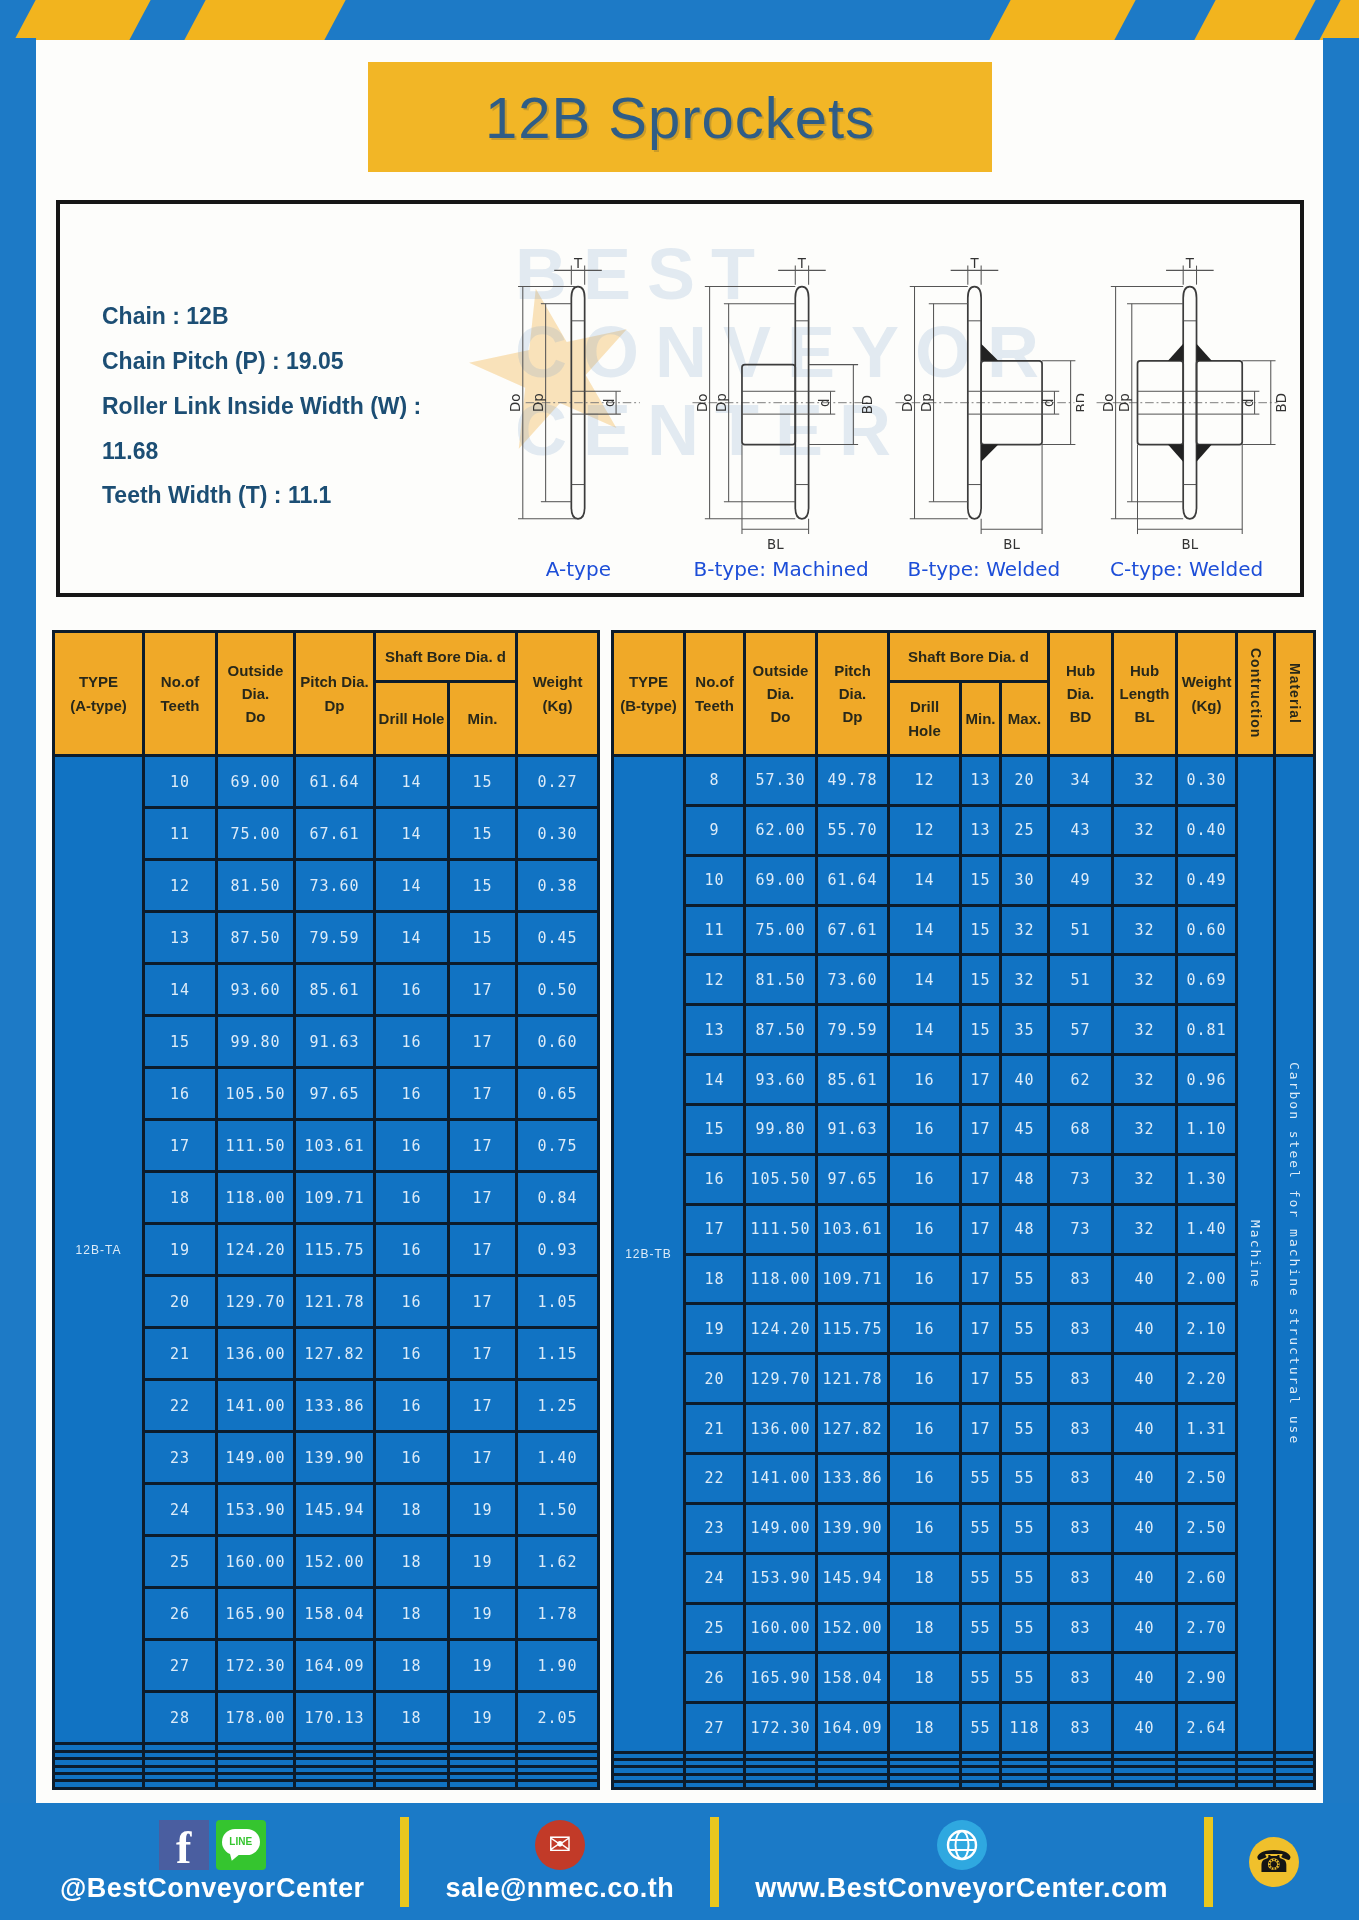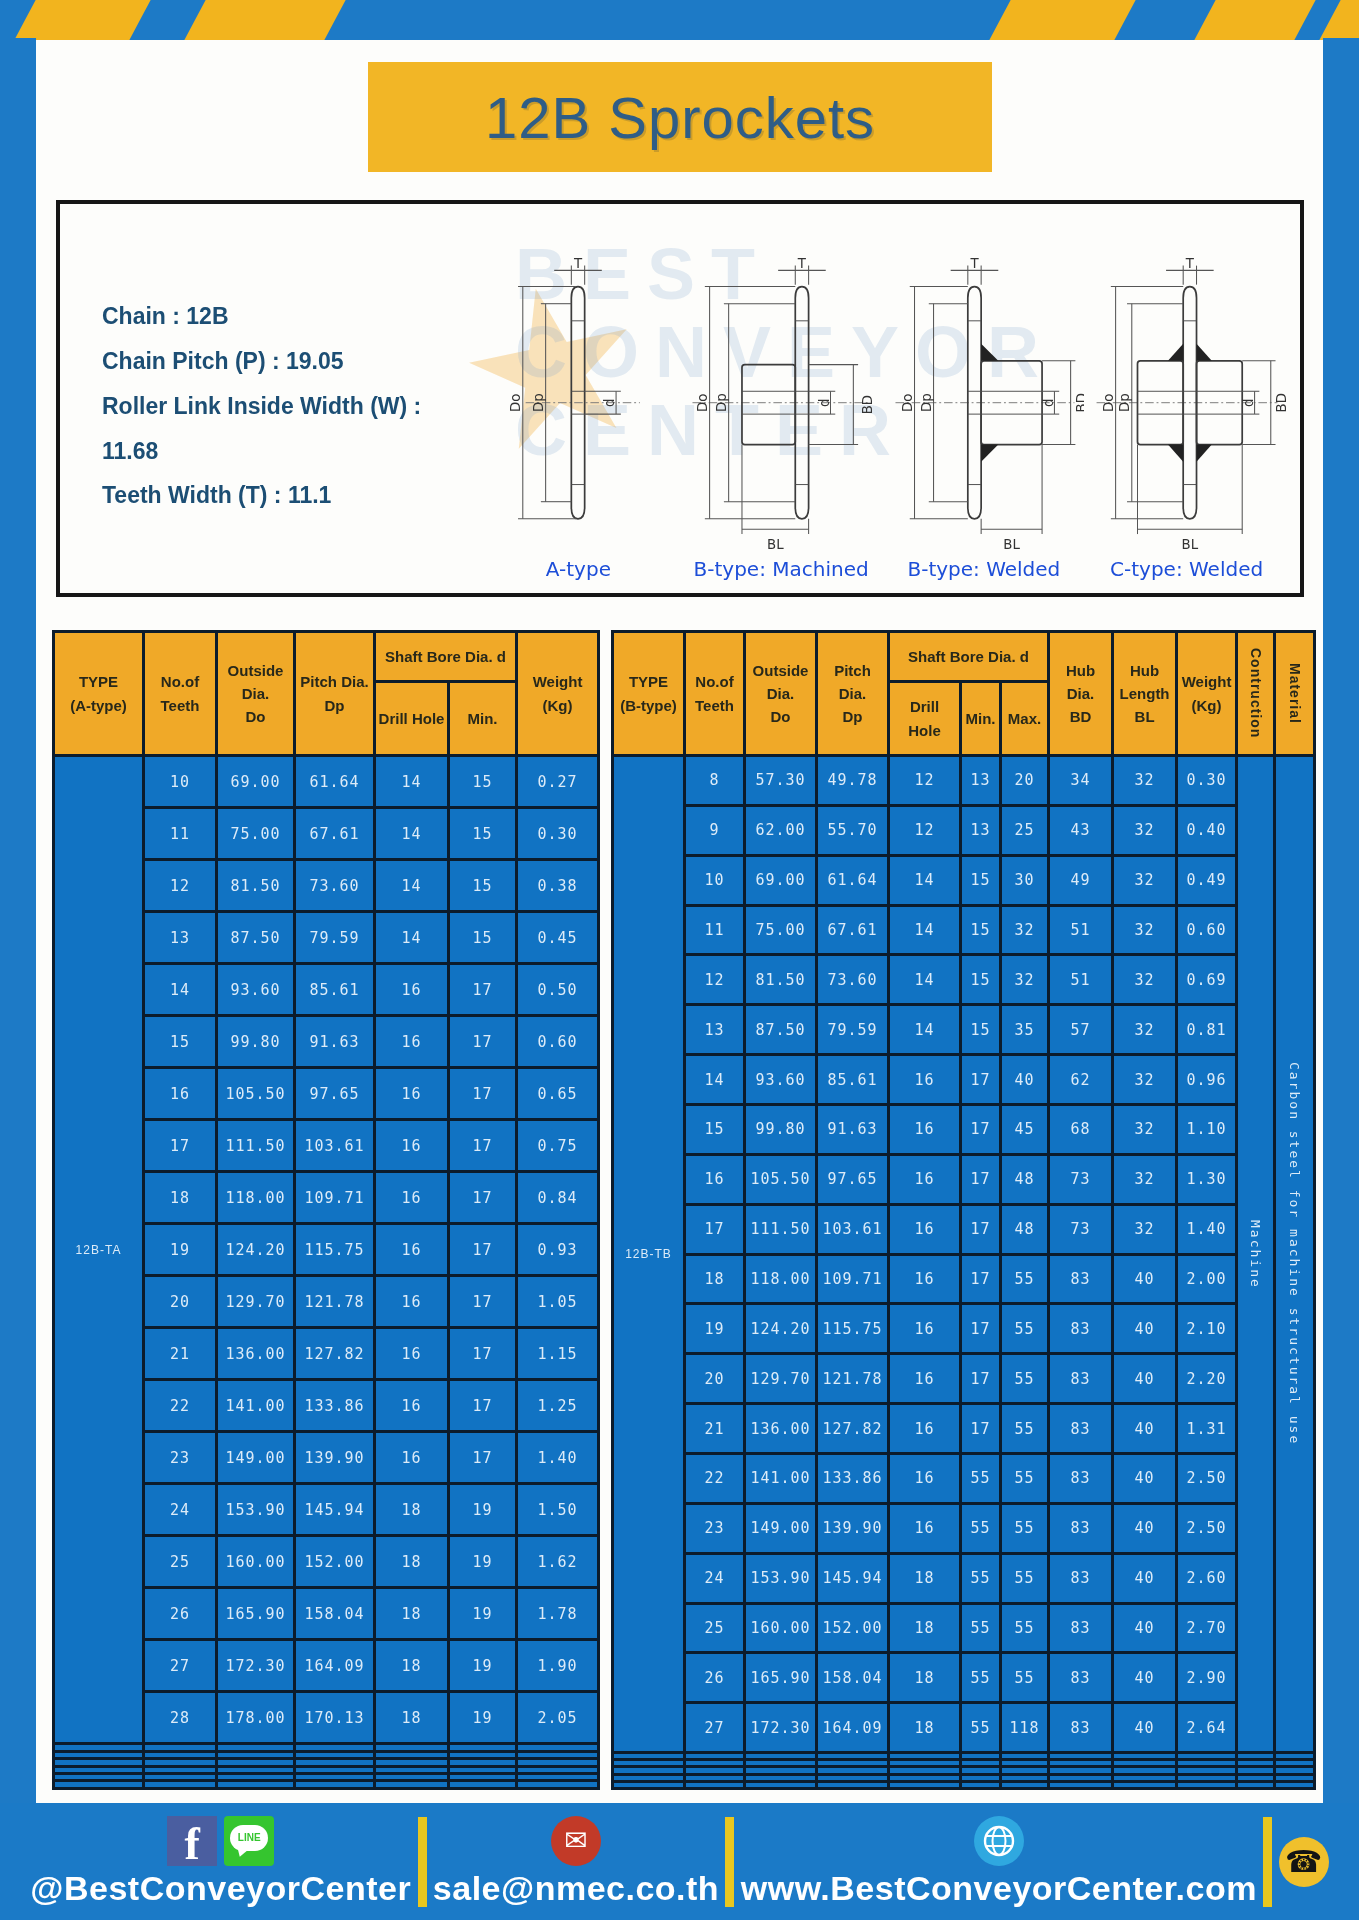--- a/index.html
+++ b/index.html
@@ -48,21 +48,21 @@
   thead tr.h1 { height:50px; } thead tr.h2 { height:74px; }
   th.vert-head { writing-mode:vertical-rl; letter-spacing:1px; font-size:14px; }
   tbody td { color:#dcebf8; font-size:15px; font-family:"DejaVu Sans Mono","DejaVu Sans",monospace; letter-spacing:1px; }
   tbody td.type-cell { font-family:Liberation Sans, sans-serif; font-size:12px; letter-spacing:1px;text-align:center; }
   tbody td.vert-cell { writing-mode:vertical-rl; font-size:13px; letter-spacing:2px; padding:8px 0; }
 
   
   .footer { position:absolute; left:0; top:1803px; width:1359px; height:117px; background:#1b7ac7;
             display:flex; align-items:center; justify-content:space-evenly; padding:0 24px; z-index:6; }
   .fgroup { display:flex; flex-direction:column; align-items:center; gap:3px; }
-  .ftext { font-size:34px; font-weight:bold; color:#ffffff; letter-spacing:.5px; white-space:nowrap; }
+  .ftext { font-size:27px; font-weight:bold; color:#ffffff; letter-spacing:.5px; white-space:nowrap; }
   .fdivider { width:9px; height:90px; background:#e9c71f; }
   .icons-pair { display:flex; gap:7px; align-items:center; }
   .icon-fb { width:50px; height:50px; background:#4a5ea0; color:#fff; display:flex; align-items:flex-end; justify-content:center;
              font-family:"Liberation Serif",serif; font-weight:bold; font-size:46px; line-height:.95; overflow:hidden; }
   .icon-line { width:50px; height:50px; background:#35c52f; border-radius:4px; position:relative; }
   .line-bubble { position:absolute; left:6px; top:9px; width:38px; height:26px; background:#ffffff; border-radius:13px;
                  display:flex; align-items:center; justify-content:center; font-size:10px; font-weight:bold; color:#35c52f; }
   .line-tail { position:absolute; left:12px; top:33px; width:0; height:0; border-left:5px solid transparent;
                border-right:5px solid transparent; border-top:8px solid #ffffff; transform:rotate(18deg); }
   .icon-round { width:50px; height:50px; border-radius:50%; display:flex; align-items:center; justify-content:center; }

